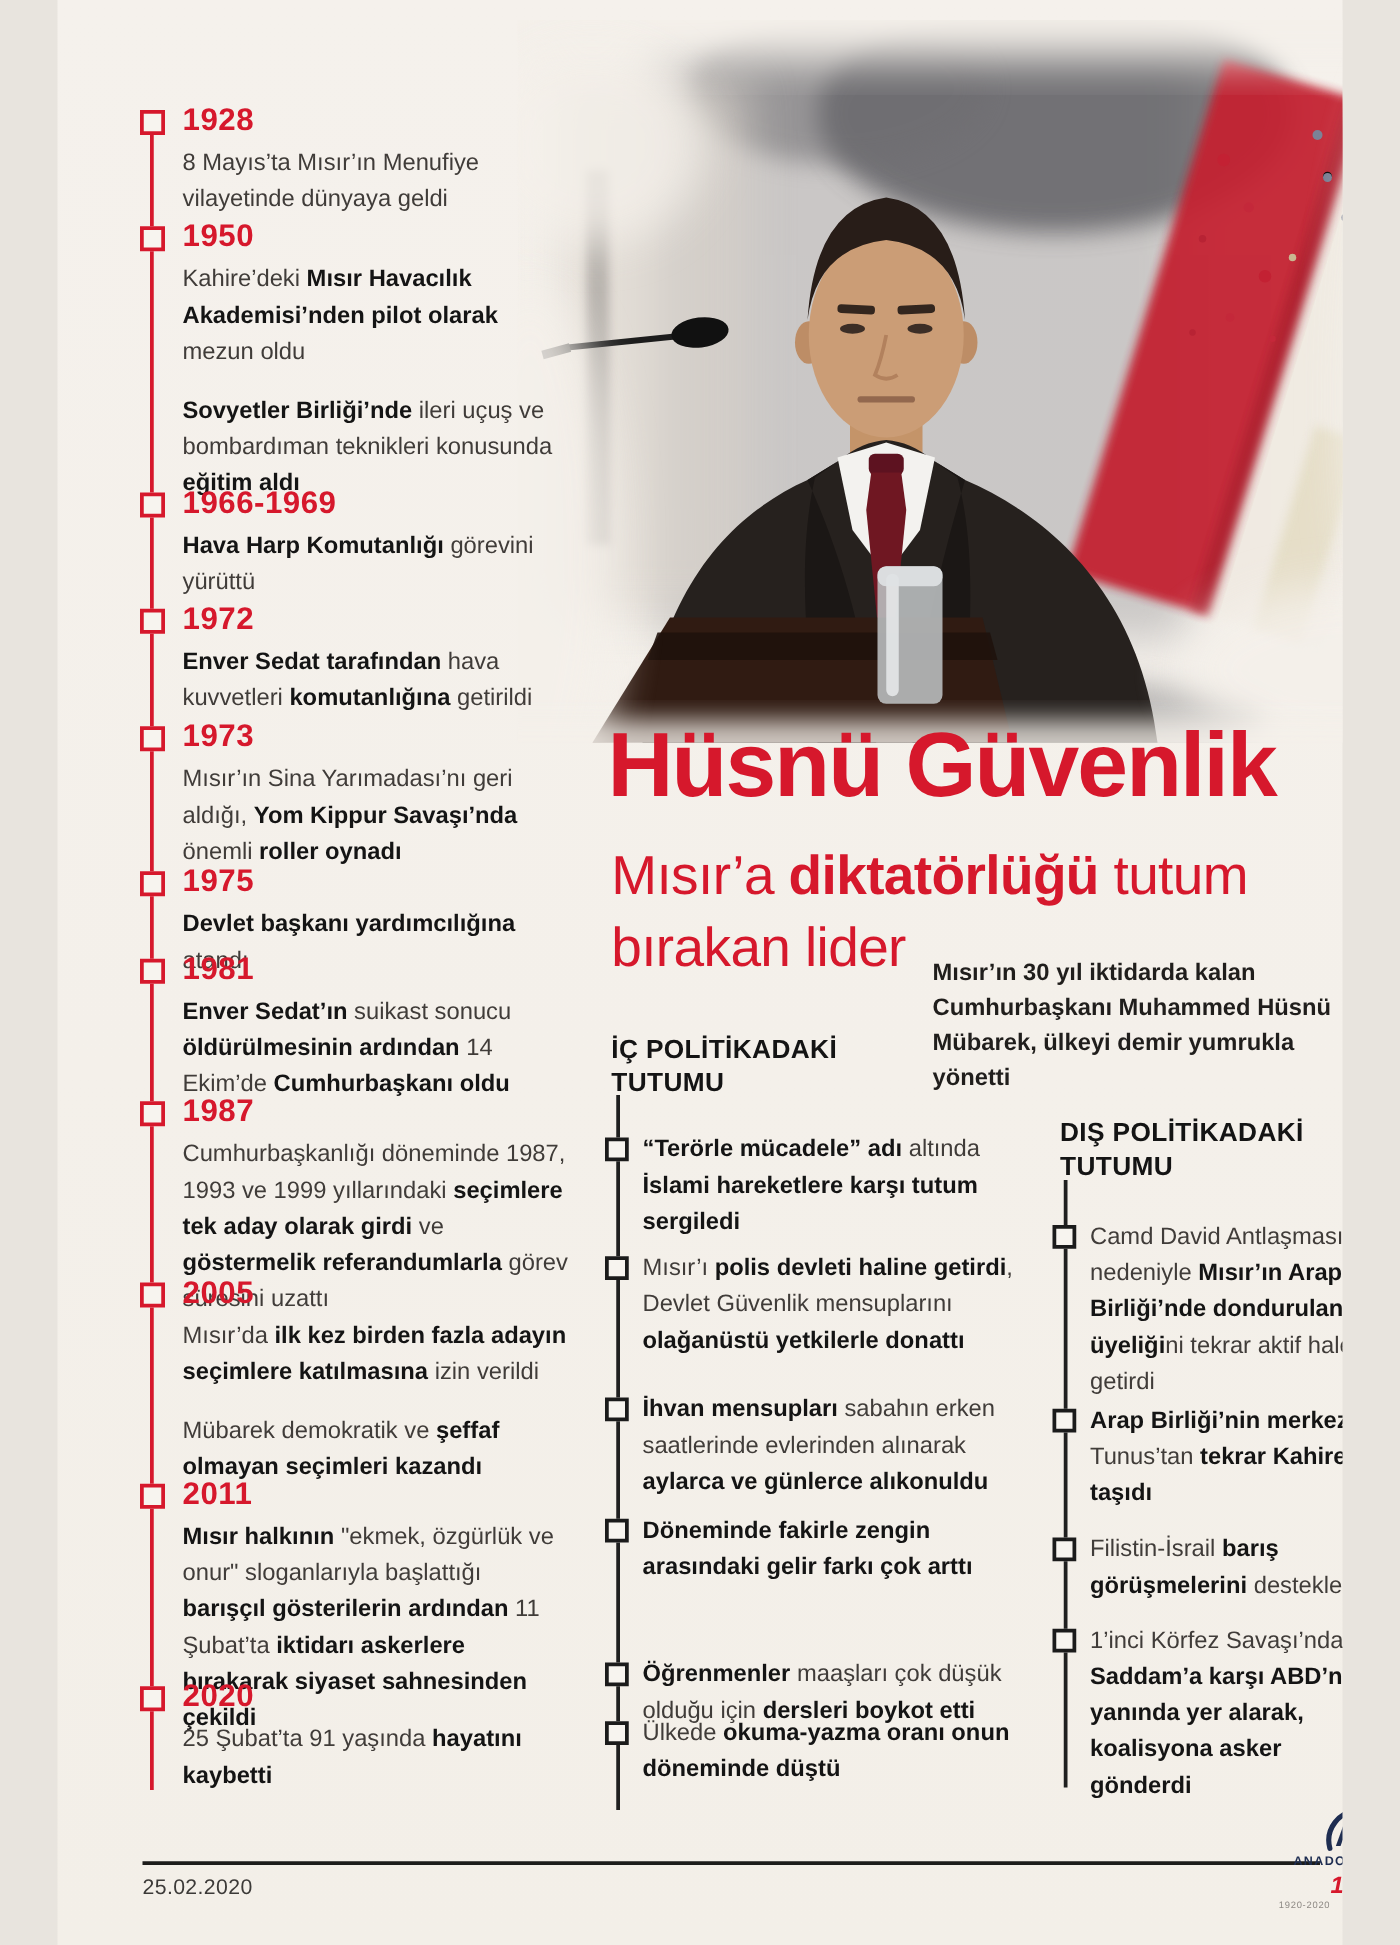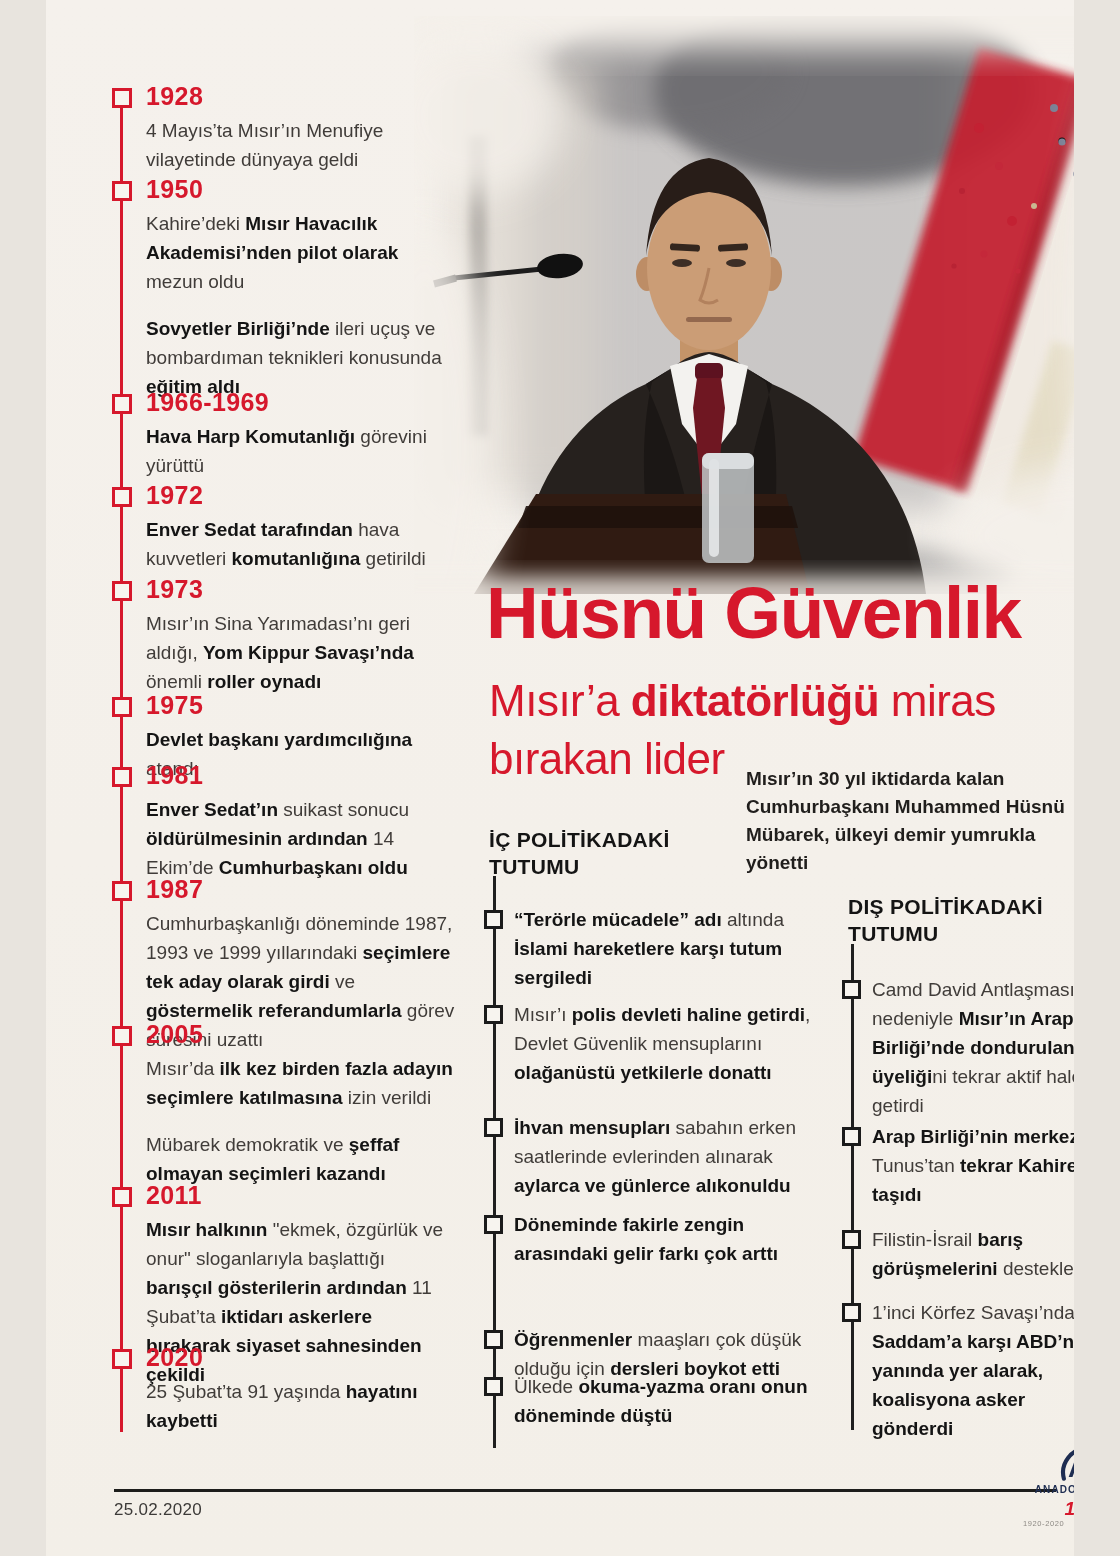--- a/index.html
+++ b/index.html
@@ -155,21 +155,21 @@
         <ellipse cx="680" cy="520" rx="150" ry="70" fill="#f4f0ea" opacity="0.85" filter="url(#b18)"></ellipse>
         <rect x="-20" y="560" width="790" height="40" fill="#f4f0ea" opacity="0.8" filter="url(#b10)"></rect>
       </g>
     </svg>
   </div>
 
   <div class="timeline" id="timeline">
       <div class="tl-entry" style="top: 0px;">
         <span class="tl-marker"></span>
         <div class="tl-year">1928</div>
-        <p><span>4 Mayıs’ta Mısır’ın Menufiye vilayetinde dünyaya geldi</span></p>
+        <p><span>8 Mayıs’ta Mısır’ın Menufiye vilayetinde dünyaya geldi</span></p>
       </div>
       <div class="tl-entry" style="top: 93px;">
         <span class="tl-marker"></span>
         <div class="tl-year">1950</div>
         <p><span>Kahire’deki </span><b>Mısır Havacılık Akademisi’nden pilot olarak</b><span> mezun oldu</span></p>
         <p><b>Sovyetler Birliği’nde</b><span> ileri uçuş ve bombardıman teknikleri konusunda </span><b>eğitim aldı</b></p>
       </div>
       <div class="tl-entry" style="top: 306px;">
         <span class="tl-marker"></span>
         <div class="tl-year">1966-1969</div>
@@ -212,21 +212,21 @@
         <p><b>Mısır halkının</b><span> "ekmek, özgürlük ve onur" sloganlarıyla başlattığı </span><b>barışçıl gösterilerin ardından</b><span> 11 Şubat’ta </span><b>iktidarı askerlere bırakarak siyaset sahnesinden çekildi</b></p>
       </div>
       <div class="tl-entry" style="top: 1261px;">
         <span class="tl-marker"></span>
         <div class="tl-year">2020</div>
         <p><span>25 Şubat’ta 91 yaşında </span><b>hayatını kaybetti</b></p>
       </div>
     </div>
 
   <h1 class="title">Hüsnü Güvenlik</h1>
-  <div class="subtitle" id="subtitle"><span>Mısır’a </span><b>diktatörlüğü</b><span> miras</span><br><span>bırakan lider</span></div>
+  <div class="subtitle" id="subtitle"><span>Mısır’a </span><b>diktatörlüğü</b><span> tutum</span><br><span>bırakan lider</span></div>
   <p class="intro">Mısır’ın 30 yıl iktidarda kalan Cumhurbaşkanı Muhammed Hüsnü Mübarek, ülkeyi demir yumrukla yönetti</p>
 
   <h2 class="section-heading heading-domestic">İÇ POLİTİKADAKİ TUTUMU</h2>
   <div class="vlist vlist-domestic" id="domestic-list">
       <div class="v-item" style="top: 29px;">
         <span class="sq"></span>
         <p><b>“Terörle mücadele” adı</b><span> altında </span><b>İslami hareketlere karşı tutum sergiledi</b></p>
       </div>
       <div class="v-item" style="top: 124px;">
         <span class="sq"></span>

